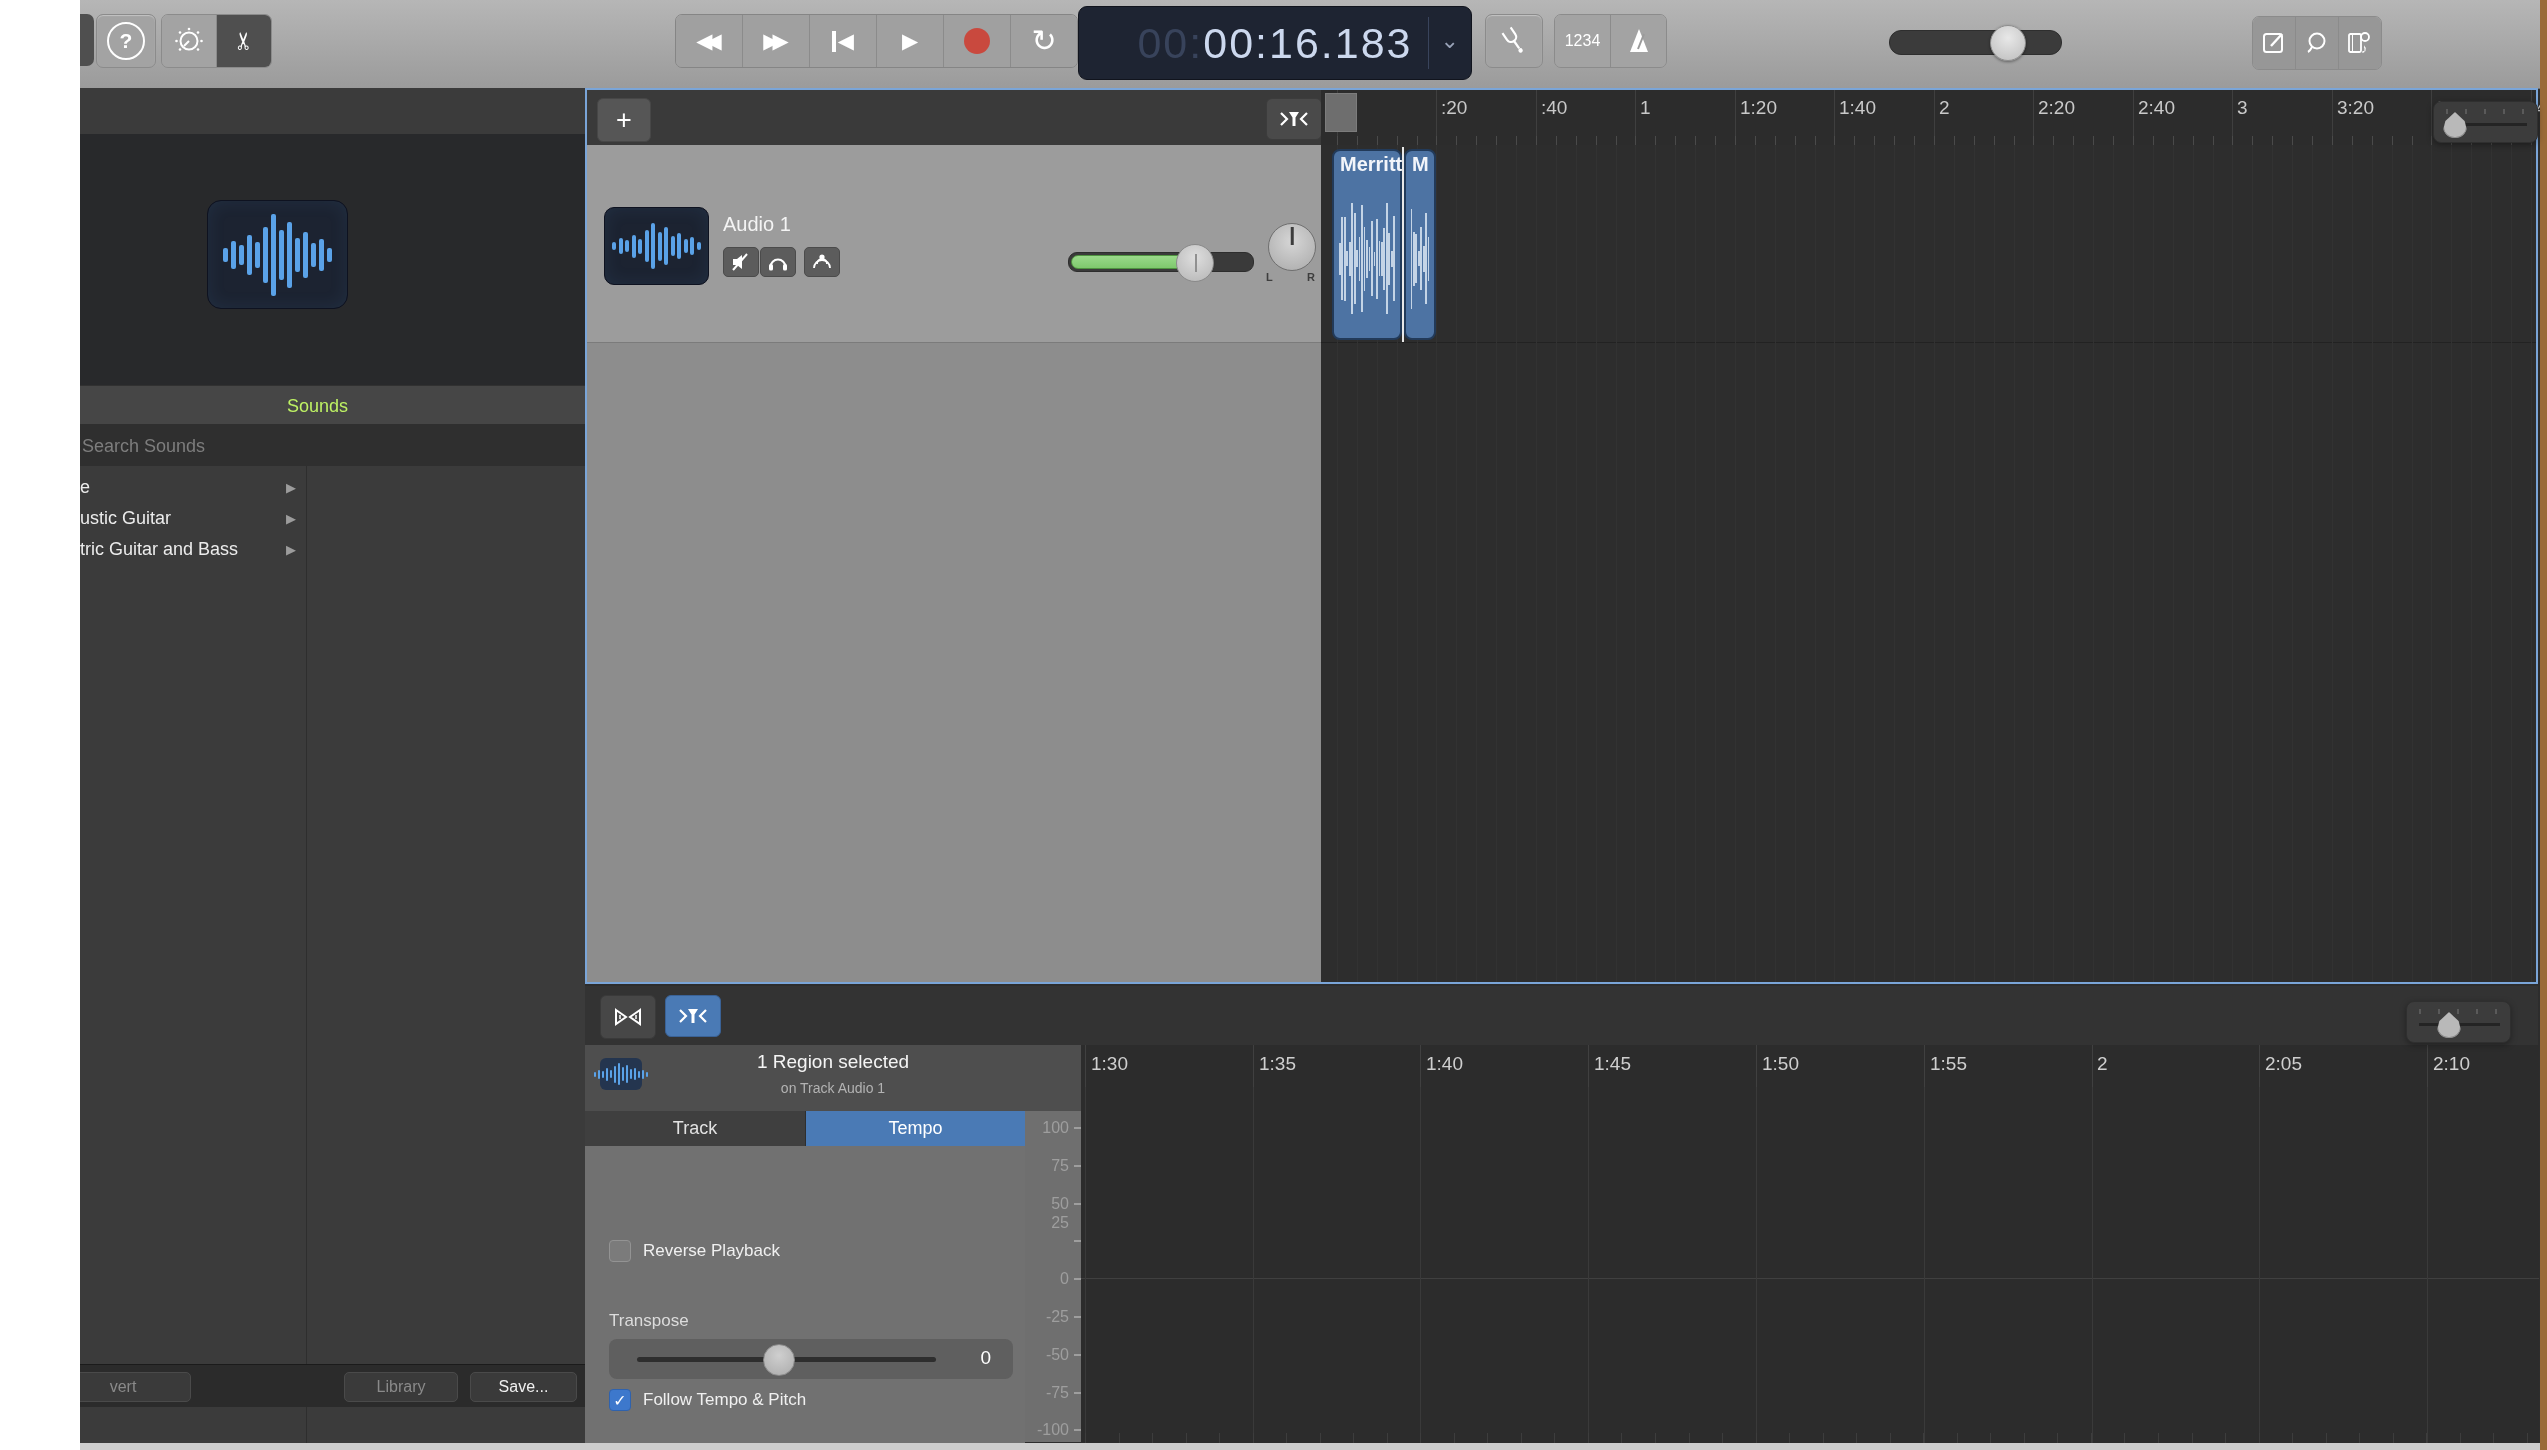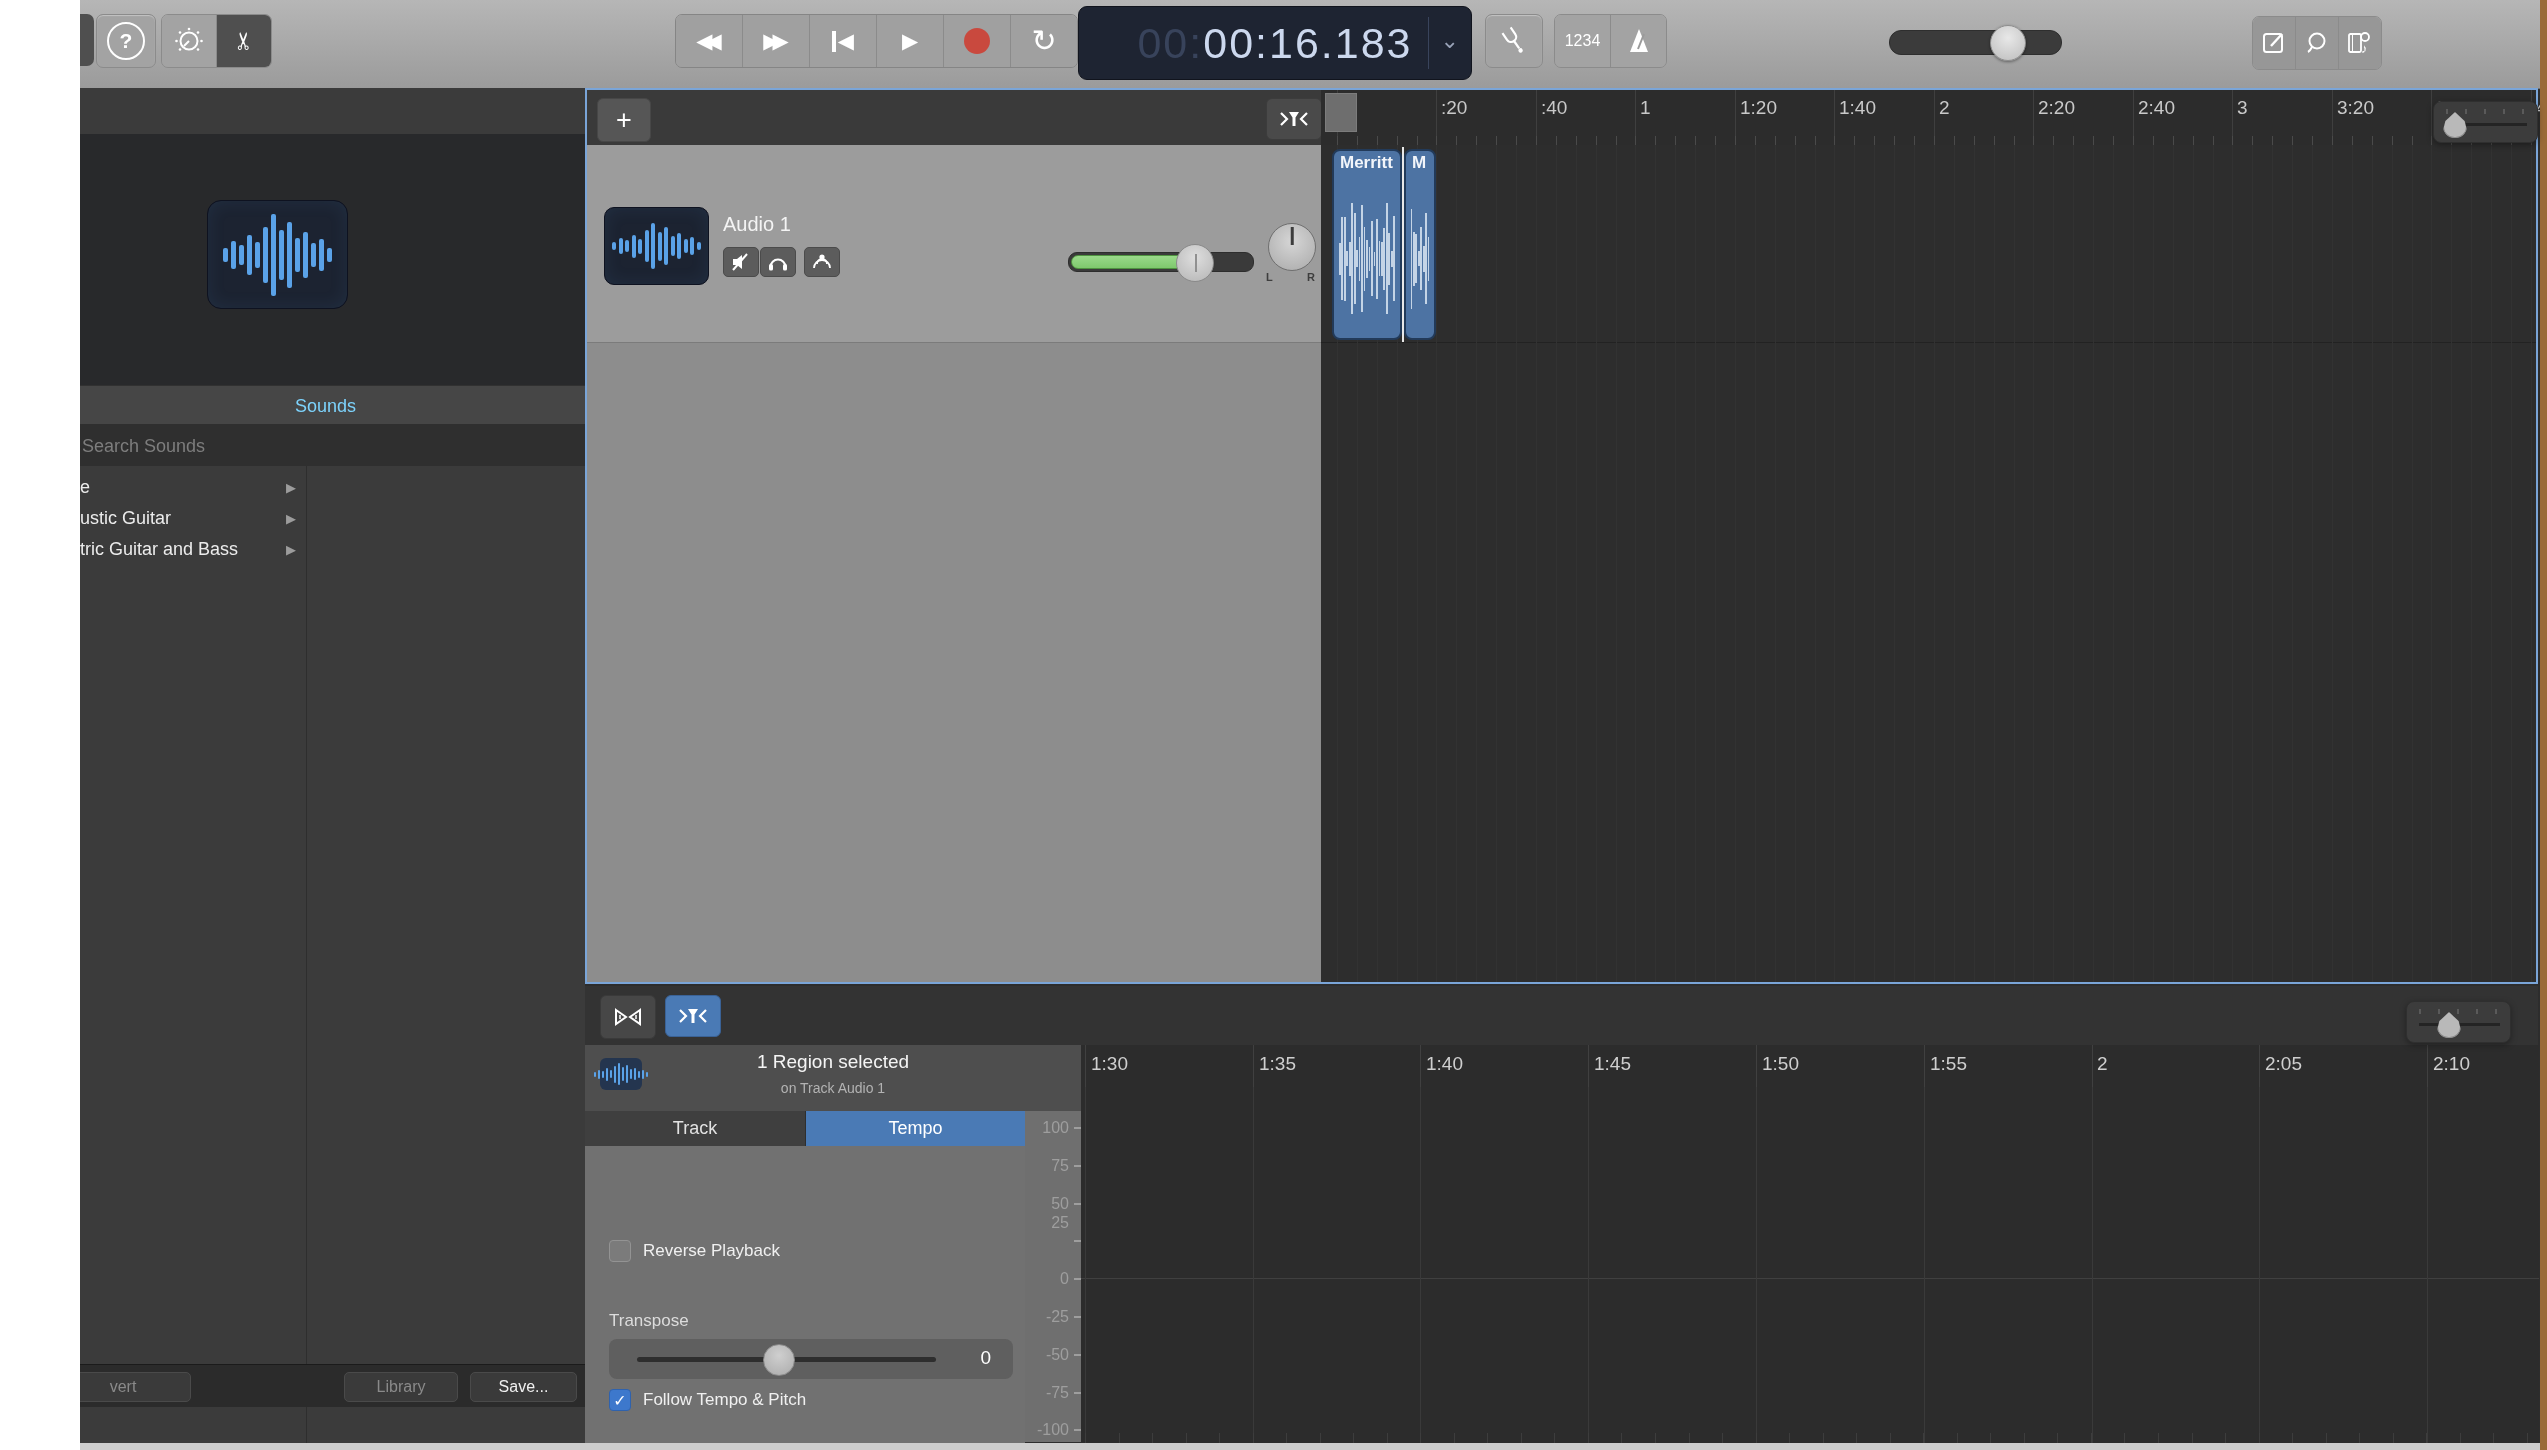--- a/index.html
+++ b/index.html
@@ -48,23 +48,23 @@
   #rightseg .half{width:42px;background:#979797;}
 
   
   #library{left:50px;top:88px;width:535px;height:1317px;background:#3b3b3b;}
   #lib-header{left:0;top:0;width:100%;height:46px;background:#3f3f3f;border-bottom:1px solid #2b2b2b;
     display:flex;align-items:center;justify-content:center;color:#e3e3e3;font-size:19px;}
   #lib-iconzone{left:0;top:46px;width:100%;height:251px;background:#28292b;}
   .wavetile{background:#1c2331;border:1px solid #0e1220;border-radius:14px;
     display:flex;align-items:center;justify-content:center;box-shadow:0 0 18px rgba(90,160,230,.10) inset;}
   #lib-tile{left:157px;top:66px;width:139px;height:107px;}
-  #lib-sounds{left:8px;top:297px;width:100%;height:40px;background:#464646;border-top:1px solid #313131;
+  #lib-sounds{left:0;top:297px;width:100%;height:40px;background:#464646;border-top:1px solid #313131;
     border-bottom:1px solid #303030;display:flex;align-items:center;justify-content:center;
-    color:#7dd3fc;font-size:18px;}
+    color:#bef264;font-size:18px;}
   #lib-search{left:0;top:336px;width:100%;height:42px;background:#2f2f2f;border-bottom:1px solid #262626;}
   #lib-search input{position:absolute;left:30px;top:6px;width:478px;height:30px;background:transparent;
     border:none;outline:none;color:#bbb;font-size:18px;font-family:"Liberation Sans",sans-serif;}
   #lib-search input::placeholder{color:#7d7d7d;}
   #lib-list{left:0;top:378px;width:100%;height:1027px;background:#3b3b3b;}
   #lib-list .coldiv{position:absolute;left:256px;top:0;bottom:0;width:1px;background:#2e2e2e;}
   .libitem{position:absolute;left:0;width:255px;height:31px;display:flex;align-items:center;
     color:#ececec;font-size:18px;padding-left:30px;box-sizing:border-box;}
   .libitem .disc{position:absolute;left:236px;color:#9c9c9c;font-size:13px;}
   #lib-footer{left:0;top:1276px;width:100%;height:42px;background:#2b2b2b;border-top:1px solid #1b1b1b;}
@@ -101,21 +101,21 @@
   #volslider .vthumb{position:absolute;left:107px;top:-9px;width:36px;height:36px;border-radius:50%;
     background:radial-gradient(circle at 50% 35%,#dedede,#b5b5b5);border:1px solid #8a8a8a;}
   #volslider .vthumb:after{content:"";position:absolute;left:50%;top:9px;bottom:9px;width:2px;background:#909090;}
   #panknob{left:1268px;top:223px;width:46px;height:46px;border-radius:50%;
     background:radial-gradient(circle at 50% 38%,#d6d6d6,#a9a9a9);border:1px solid #6f6f6f;}
   #panknob:after{content:"";position:absolute;left:50%;top:3px;height:18px;width:2.5px;background:#3c3c3c;
     transform:translateX(-50%);}
   .panlbl{position:absolute;top:271px;font-size:11px;color:#3e3e3e;font-weight:bold;}
   .region{position:absolute;top:149px;height:191px;background:var(--region-blue,#4d73a3);
     border:2px solid #223a59;border-radius:8px;box-sizing:border-box;}
-  .region .rlabel{position:absolute;left:6px;top:2px;font-size:17px;color:#f2f5fa;font-weight:bold;}
+  .region .rlabel{position:absolute;left:6px;top:2px;font-size:20px;color:#f2f5fa;font-weight:bold;}
   .region .rwave{position:absolute;left:3px;right:3px;top:46px;bottom:18px;display:flex;
     align-items:center;justify-content:center;overflow:hidden;}
   #playhead{left:1402px;top:147px;width:2px;height:195px;background:#e8e8e8;}
   #focus-ring{left:585px;top:88px;width:1953px;height:896px;border:2px solid var(--focus-ring,#7aa5d8);
     box-sizing:border-box;pointer-events:none;z-index:30;}
   .zoomslider{width:103px;height:40px;background:#3c3c3c;border:1px solid #2f2f2f;border-radius:8px;
     box-shadow:0 2px 6px rgba(0,0,0,.35);z-index:40;}
   .zoomslider .ztrack{position:absolute;left:12px;right:10px;top:21px;height:3px;background:#242424;}
   .zoomslider .zticks{position:absolute;left:12px;right:10px;top:7px;height:5px;
     background:repeating-linear-gradient(90deg,#5a5a5a 0 2px,transparent 2px 19px);}

